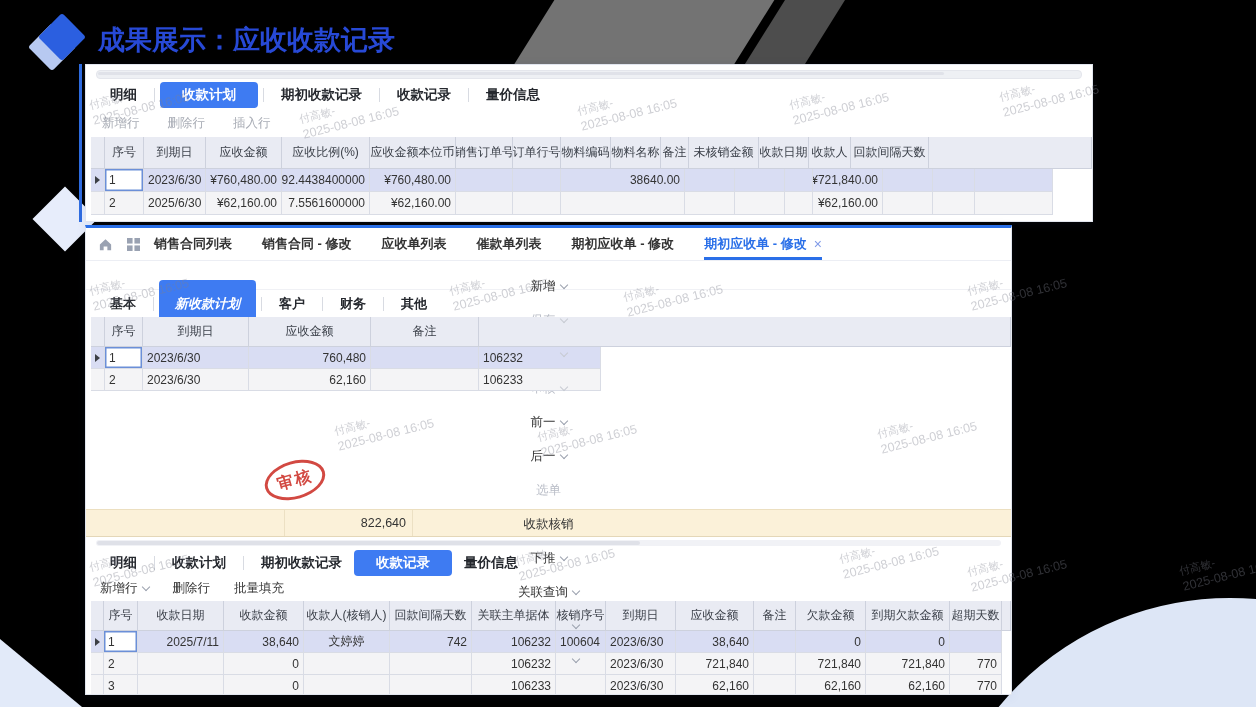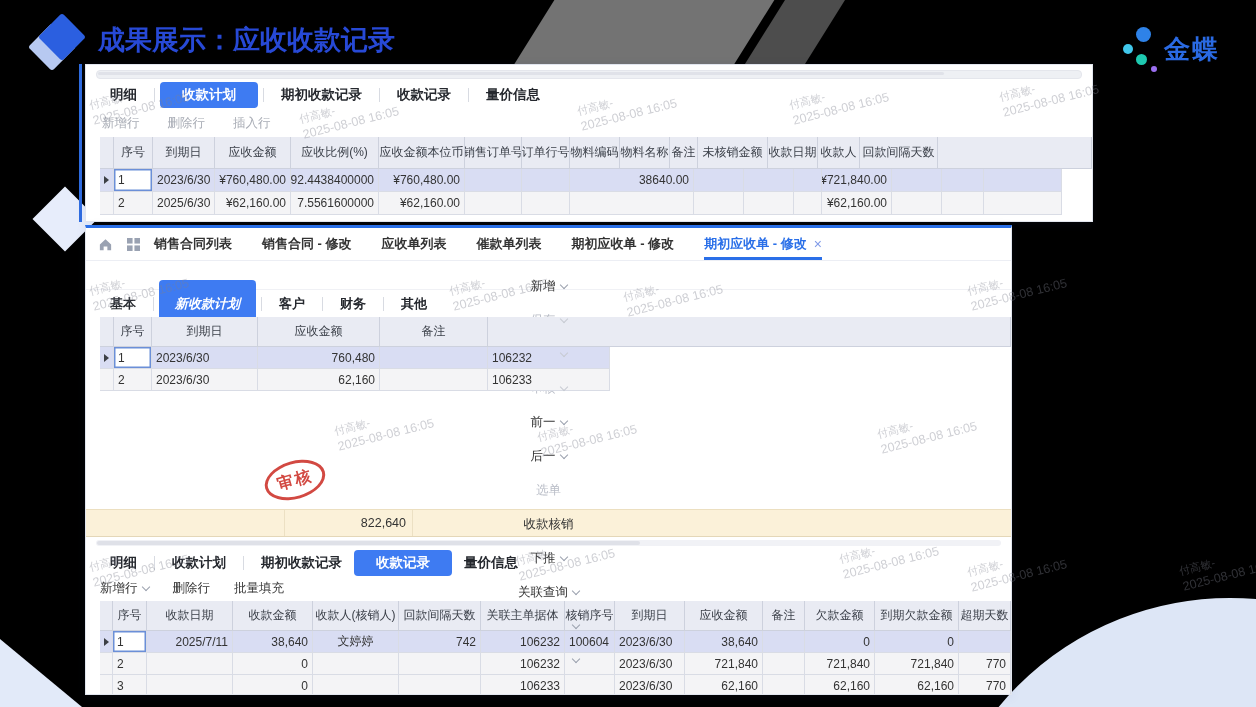--- a/index.html
+++ b/index.html
@@ -50,21 +50,21 @@
   
   .mtools{height:28px;display:flex;align-items:center;padding:0 12px;font-size:12.5px;color:#333;gap:17px;border-bottom:1px solid #f0f1f5;white-space:nowrap;flex-direction:column;}
   .mtools .off{color:#b8bcc6;}
   .msep{width:1px;height:14px;background:#dcdfe6;}
   .caret{display:inline-block;width:5px;height:5px;border-right:1.4px solid #9aa0ad;border-bottom:1.4px solid #9aa0ad;transform:rotate(45deg);margin-left:5px;vertical-align:2px;}
   .off .caret{border-color:#c7cad2;}
   .ftabs{display:flex;align-items:center;height:27px;padding-left:12px;font-size:13px;font-weight:bold;color:#25282e;}
   .ftabs .tab.active{padding:15px 16px;font-style:italic;}
   .dtools{display:flex;gap:24px;height:25px;align-items:center;padding-left:14px;font-size:12.5px;color:#333;}
   
-  .grid{margin-left:14px;font-size:12px;color:#333;}
+  .grid{margin-left:5px;font-size:12px;color:#333;}
   .trow{display:flex;align-items:stretch;}
   .tc{border-right:1px solid #d9dce5;border-bottom:1px solid #d9dce5;padding:0 4px;display:flex;align-items:center;box-sizing:border-box;flex:0 0 auto;overflow:hidden;white-space:nowrap;height:22px;}
   .thead .tc{background:#e9ebf3;border-color:#cdd1dd;color:#3a3f48;height:30px;justify-content:center;padding:0 2px;}
   .t1 .thead .tc{height:32px;}
   .t1 .tc{height:23px;}
   .a-r{justify-content:flex-end;}
   .a-c{justify-content:center;}
   .trow.r-norm .tc{background:#f4f4f6;}
   .trow.sel .tc{background:#d9ddf3;}
   .trow .tc.focus{background:#fff;box-shadow:inset 0 0 0 1.5px #6b8fd8;}
@@ -91,27 +91,20 @@
   <div class="band"></div>
   <div class="band2"></div>
   <div class="ring"></div>
   <div class="wedge"></div>
   <div class="mini-diamond"></div>
 
   <div class="hd-diamond hd-shadow"></div>
   <div class="hd-diamond hd-main"></div>
   <div class="title">成果展示：应收收款记录</div>
 
-  <div class="logo">
-    <span class="dot dot-blue"></span>
-    <span class="dot dot-cyan"></span>
-    <span class="dot dot-teal"></span>
-    <span class="dot dot-purple"></span>
-    <span class="logo-text">金蝶</span>
-  </div>
 
   <div class="accent-line"></div>
 
   <div class="panel panel1">
     <div class="hscroll">
         <div class="thumb"></div>
       </div>
     <div class="tabs">
       <span class="tab">明细</span>
       <span class="tsep"></span>

